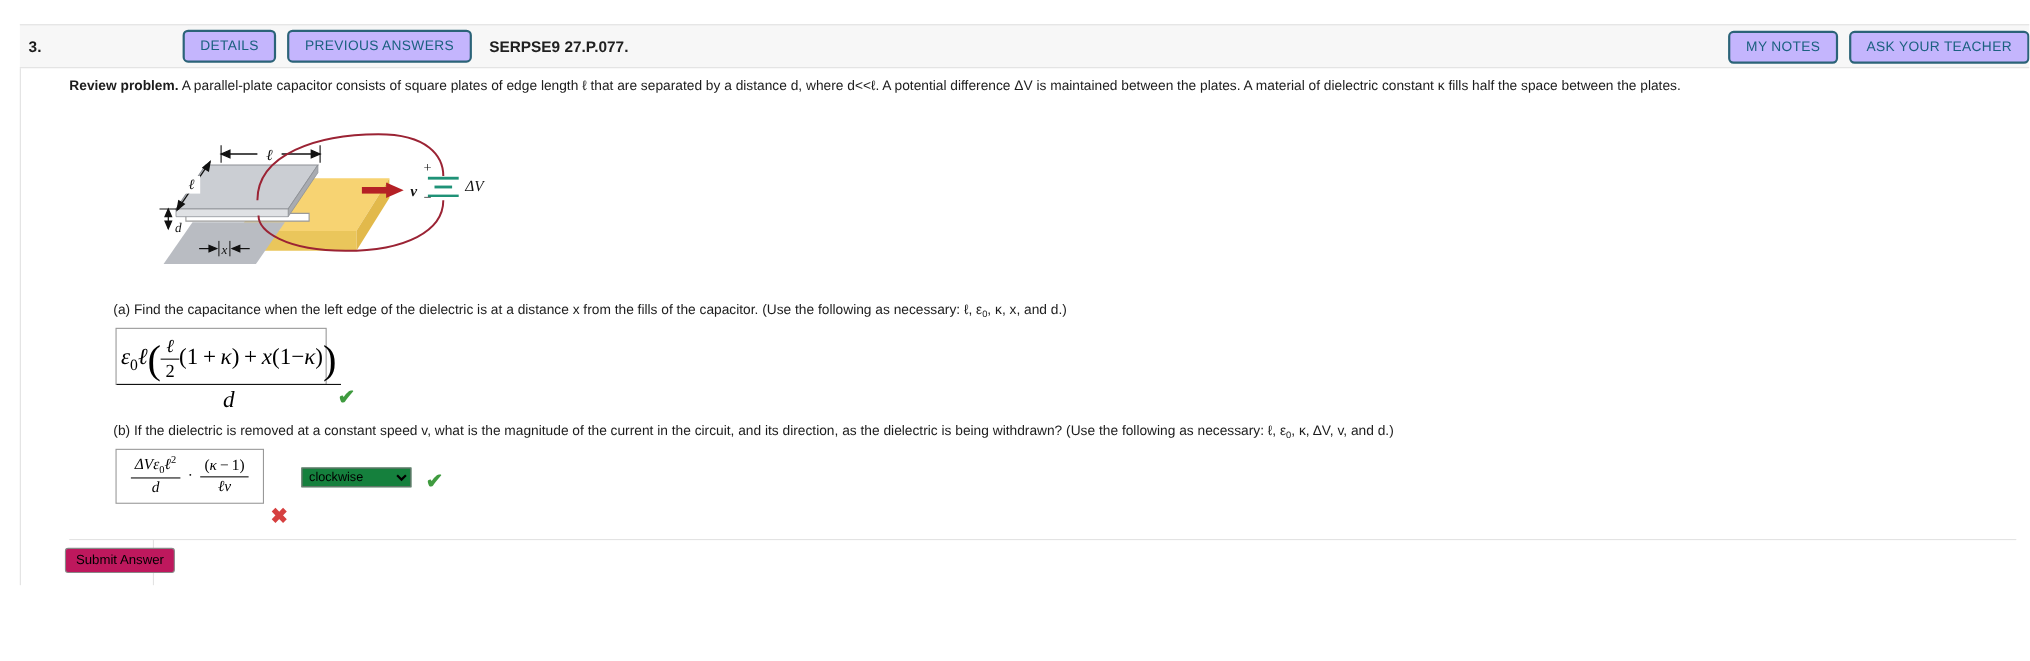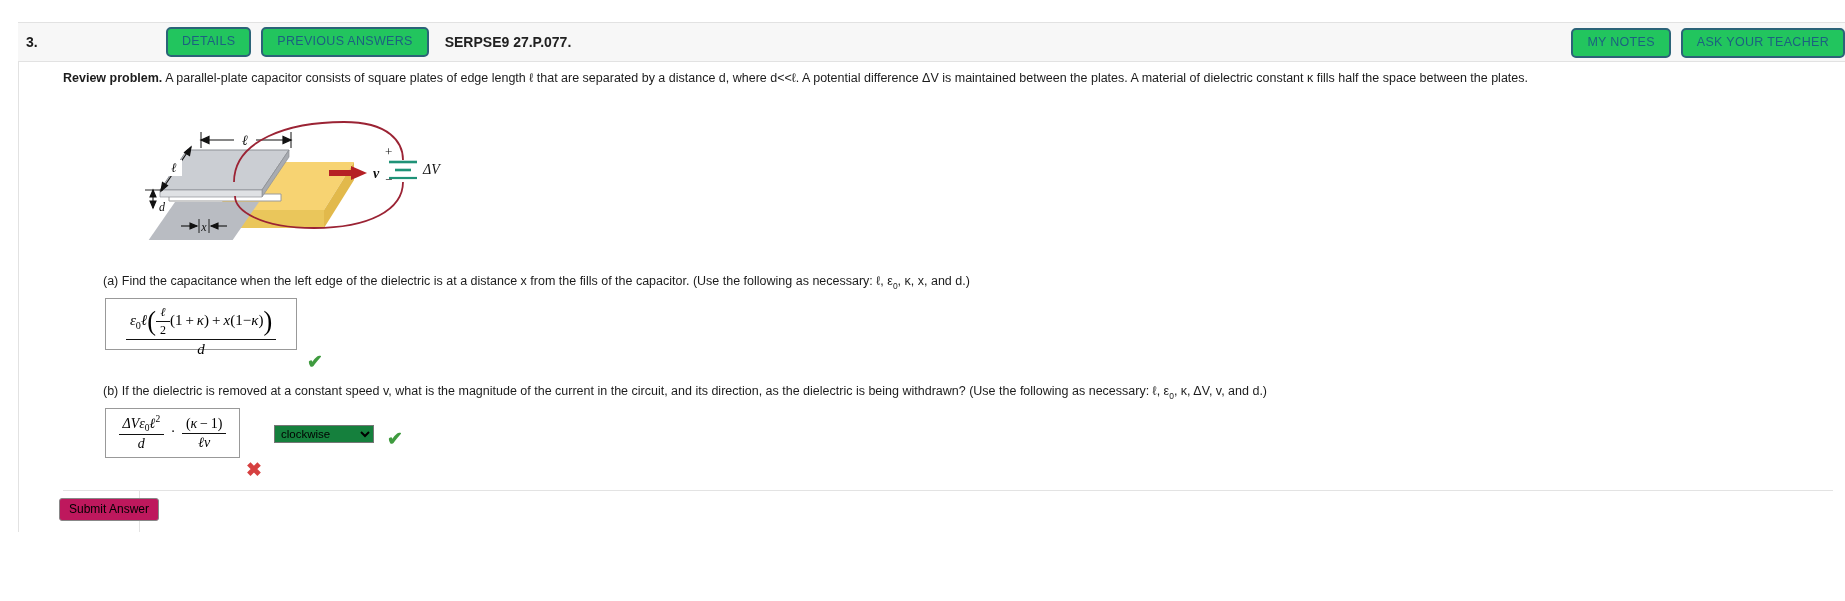--- a/index.html
+++ b/index.html
@@ -20,21 +20,21 @@
     border-bottom: 1px solid #e2e2e2;
     display: flex; align-items: center;
   }
   .q-number {
     font-size: 14px; font-weight: bold; color: #1b1b1b;
     margin-left: 8px; width: 140px;
   }
   .btn-outline {
     border: 2px solid #2b6378;
     border-radius: 5px;
-    background: #22c55e;
+    background: #c4b5fd;
     color: #1c6180;
     font-size: 12.5px;
     letter-spacing: .3px;
     padding: 6px 14px 7px 14px;
     margin-right: 10px;
     cursor: pointer;
     white-space: nowrap;
     font-family: "Liberation Sans", sans-serif;
     line-height: 1;
   }
@@ -223,21 +223,21 @@
         <text x="246" y="74" font-family="Liberation Serif, serif" font-size="13" fill="#111">−</text>
         <text x="284" y="64" font-family="Liberation Serif, serif" font-style="italic" font-size="14" fill="#111">ΔV</text>
       </svg>
     </div>
 
     <div class="part part-a">
       <span>(a) Find the capacitance when the left edge of the dielectric is at a distance x from the fills of the capacitor. (Use the following as necessary: ℓ, ε</span><sub class="s">0</sub><span>, κ, x, and d.)</span>
     </div>
 
     <div class="ansbox ansbox-a">
-      <div style="padding-top:6px; font-size:15px; white-space:nowrap;">
+      <div style="padding-top:6px; font-size:21px; white-space:nowrap;">
         <span class="frac">
           <span class="num">
             <span class="mi">ε</span><sub class="s mn">0</sub><span class="mi">ℓ</span><span class="big-paren">(</span><span class="frac" style="font-size:.8em;"><span class="num mi">ℓ</span><span class="den mn">2</span></span><span class="mn">(1 + </span><span class="mi">κ</span><span class="mn">) + </span><span class="mi">x</span><span class="mn">(1−</span><span class="mi">κ</span><span class="mn">)</span><span class="big-paren">)</span>
           </span>
           <span class="den mi">d</span>
         </span>
       </div>
 
     </div>
     <span class="mark mark-ok mark-a">✔</span>

